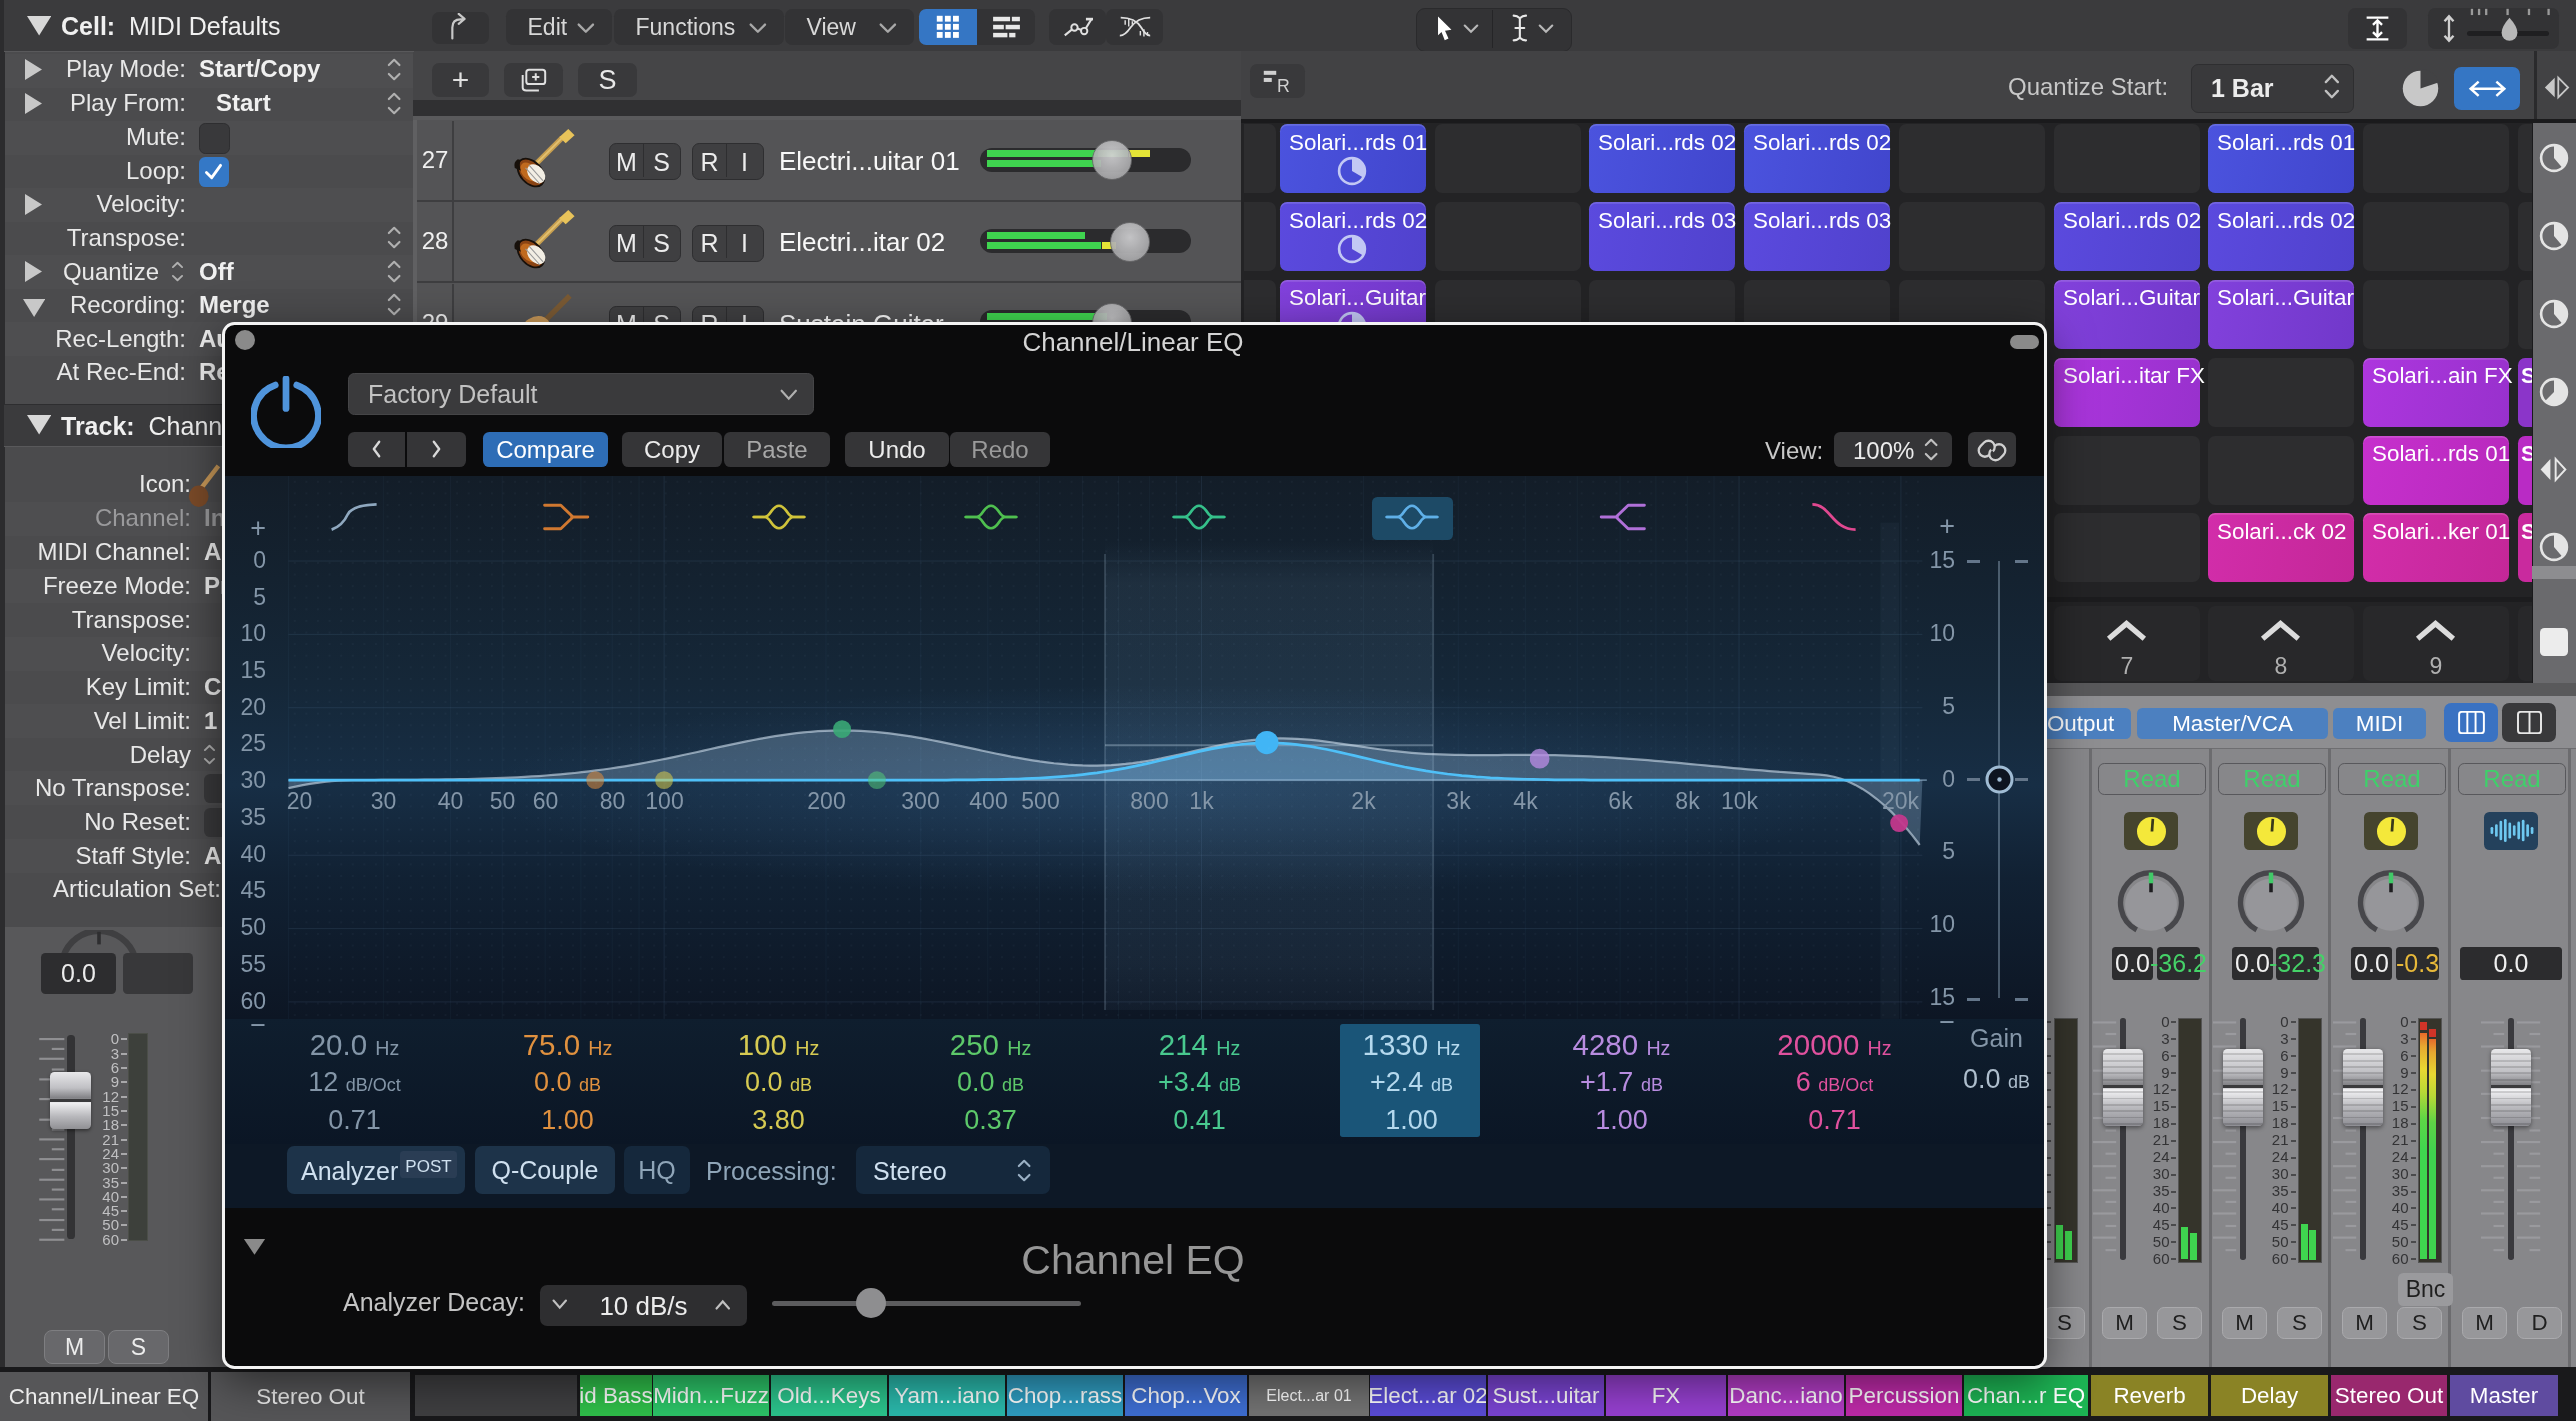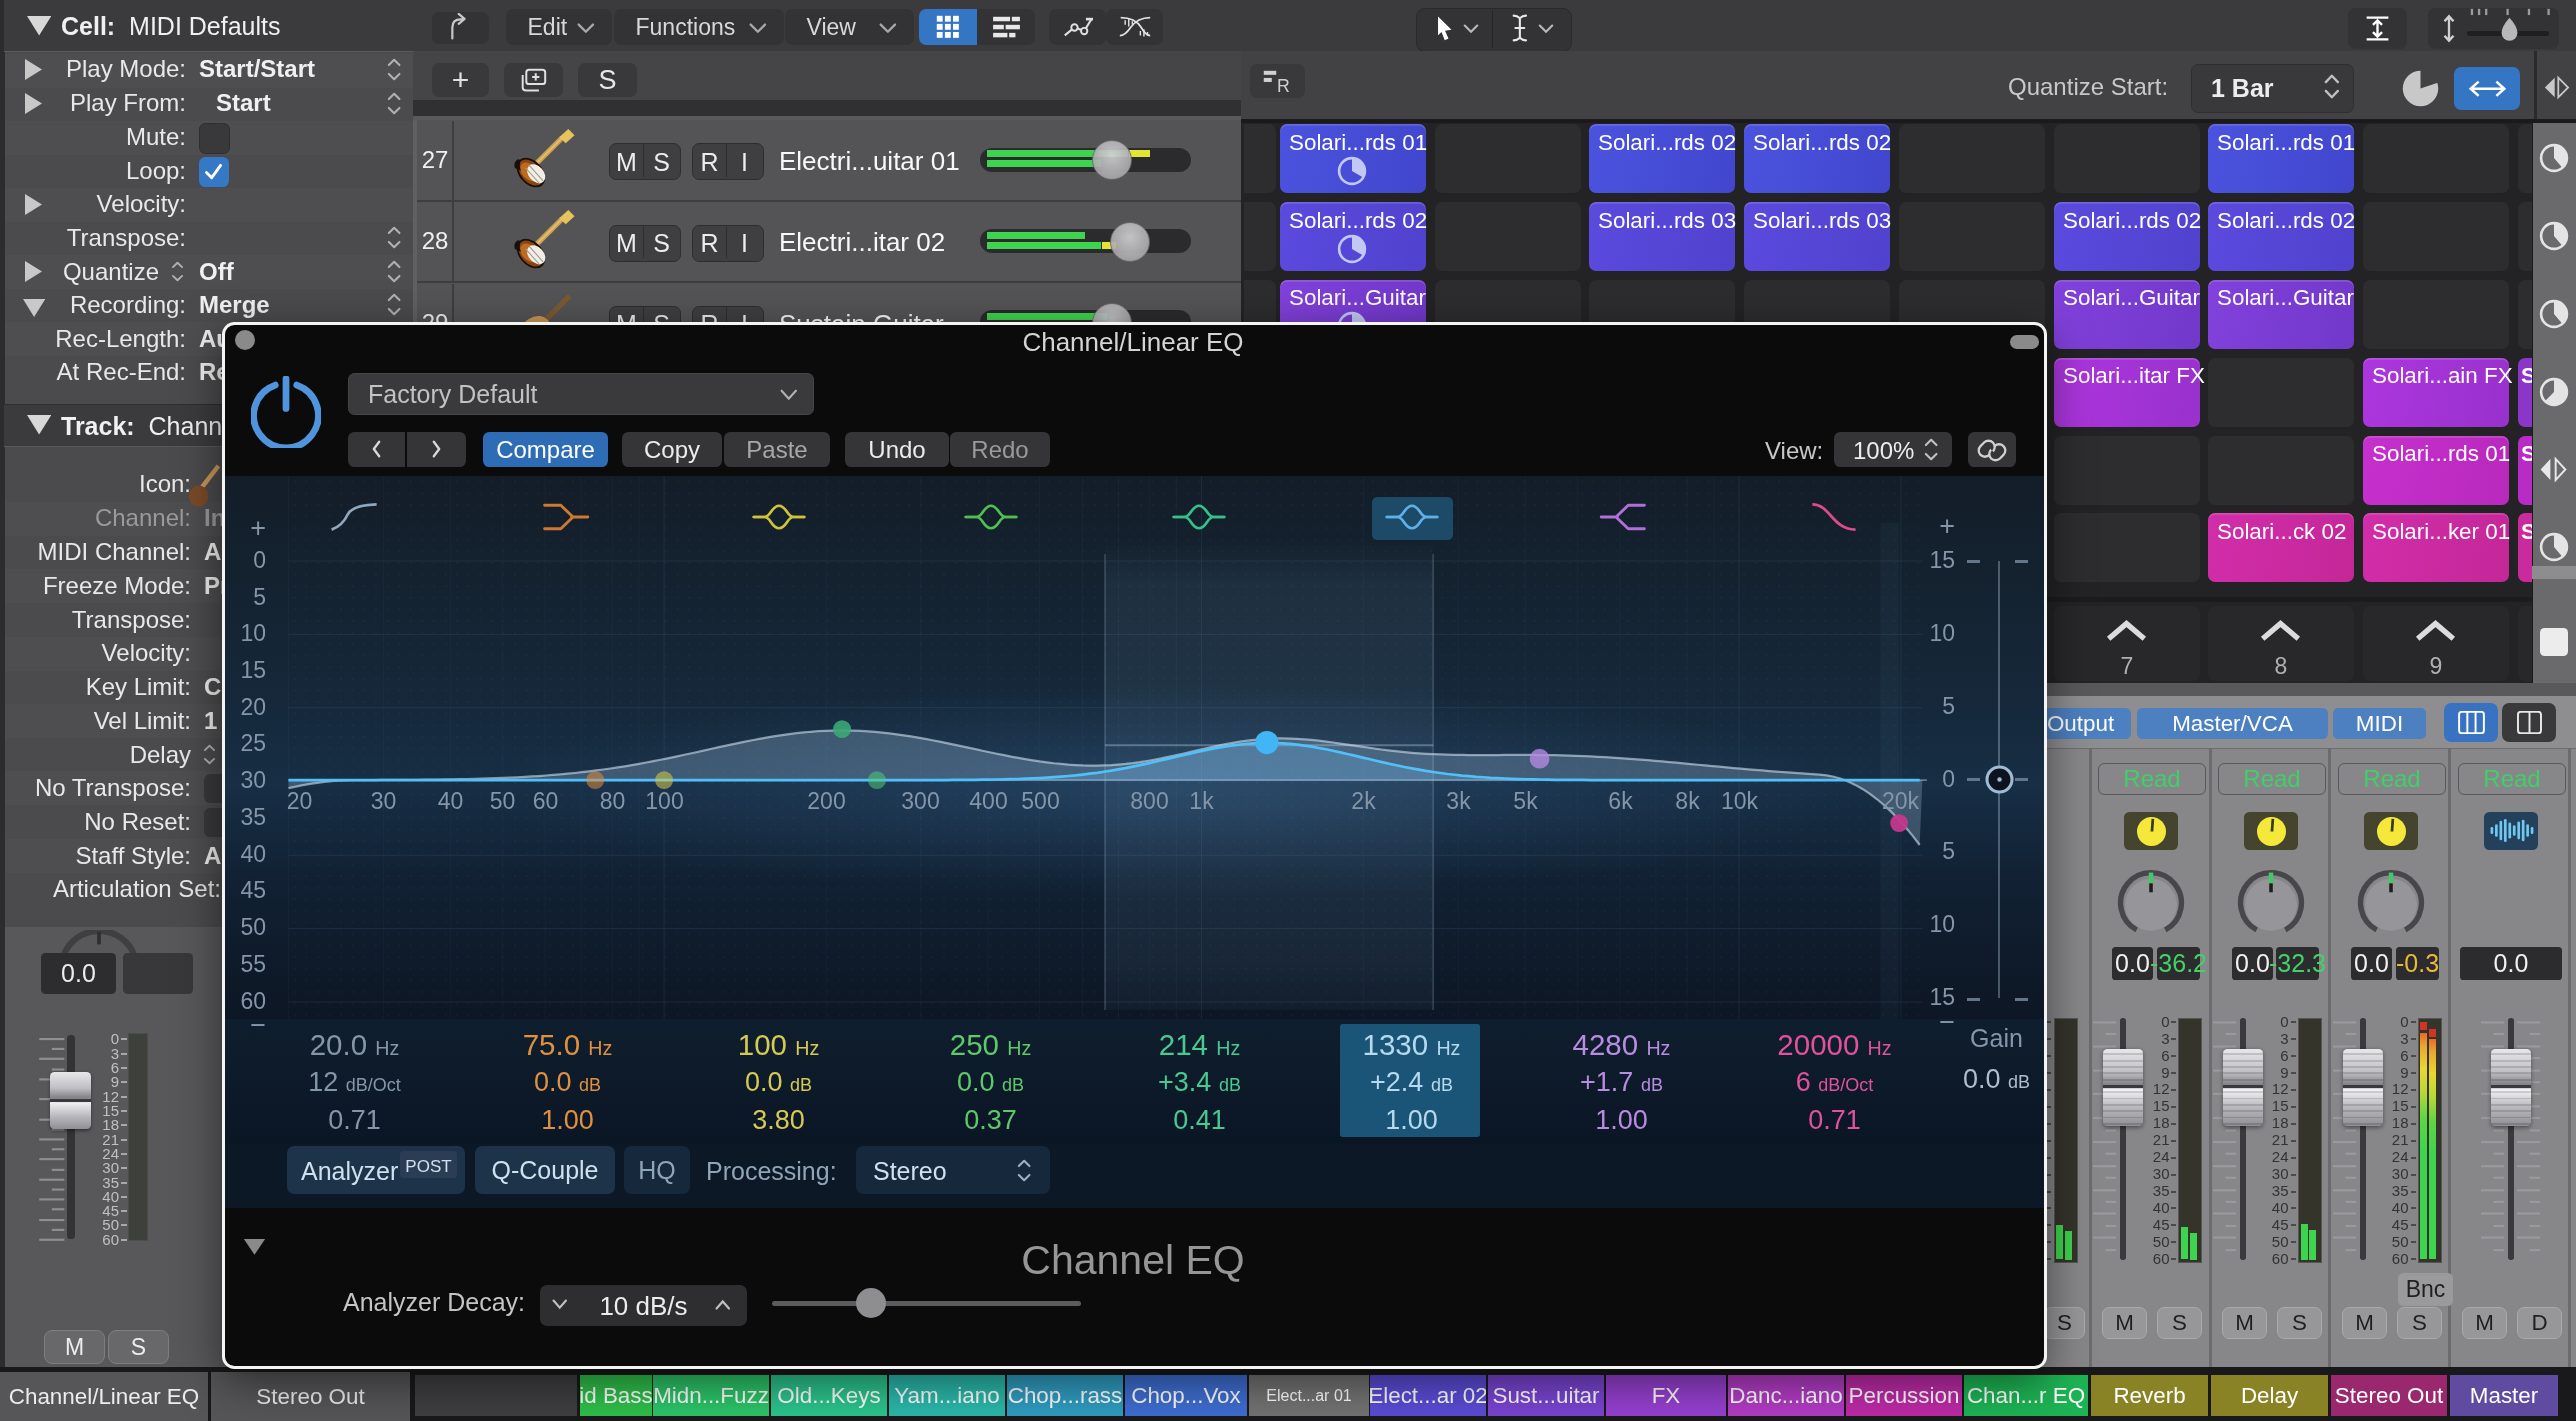--- a/index.html
+++ b/index.html
@@ -143,21 +143,21 @@
 <div class="abs" style="left:3.6px;top:0;width:410px;height:51px;background:#3b3b3d;border-bottom:1.8px solid #59595b"></div>
 <svg class="abs" style="left:27px;top:16px" width="24" height="19.7" viewBox="0 0 27 22">
     <polygon points="0,0 27.28,0 13.64,22" fill="#d8d8d8"></polygon>
   </svg>
 <div class="lbl" style="left:61px;top:11.6px;font-size:25px;color:#f0f0f0"><b>Cell:</b>&nbsp; MIDI Defaults</div>
 <div class="abs" style="left:5.4px;top:54px;width:408px;height:34px;background:#4e4e50"></div>
 <svg class="abs" style="left:25px;top:59px" width="17" height="21.5" viewBox="0 0 19 24">
     <polygon points="0,0 19,11.78 0,23.56" fill="#c8c8c8"></polygon>
   </svg>
 <div class="lbl r" style="left:0;top:55px;width:186px;font-size:24px;color:#e8e8e8">Play Mode:</div>
-<div class="lbl" style="left:199px;top:55px;font-size:24px;color:#f0f0f0;font-weight:bold">Start/Start</div>
+<div class="lbl" style="left:199px;top:55px;font-size:24px;color:#f0f0f0;font-weight:bold">Start/Copy</div>
 <svg class="abs" style="left:387px;top:58px" width="14.3" height="23" viewBox="0 0 16.0 26.0">
     <path d="M2 8.0 L8.0 2 L14.0 8.0 M2 18.0 L8.0 24.0 L14.0 18.0" stroke="#b0b0b0" stroke-width="2.4" fill="none" stroke-linecap="round" stroke-linejoin="round"></path>
   </svg>
 <svg class="abs" style="left:25px;top:93px" width="17" height="21.5" viewBox="0 0 19 24">
     <polygon points="0,0 19,11.78 0,23.56" fill="#c8c8c8"></polygon>
   </svg>
 <div class="lbl r" style="left:0;top:89px;width:186px;font-size:24px;color:#e8e8e8">Play From:</div>
 <div class="lbl" style="left:216px;top:89px;font-size:24px;color:#f0f0f0;font-weight:bold">Start</div>
 <svg class="abs" style="left:387px;top:92px" width="14.3" height="23" viewBox="0 0 16.0 26.0">
     <path d="M2 8.0 L8.0 2 L14.0 8.0 M2 18.0 L8.0 24.0 L14.0 18.0" stroke="#b0b0b0" stroke-width="2.4" fill="none" stroke-linecap="round" stroke-linejoin="round"></path>
@@ -1073,21 +1073,21 @@
     <div class="lbl" style="left:347px;top:463px;width:81px;font-size:23px;color:#8496a8;text-align:center;font-weight:normal;">80</div>
     <div class="lbl" style="left:399px;top:463px;width:81px;font-size:23px;color:#8496a8;text-align:center;font-weight:normal;">100</div>
     <div class="lbl" style="left:561px;top:463px;width:81px;font-size:23px;color:#8496a8;text-align:center;font-weight:normal;">200</div>
     <div class="lbl" style="left:655px;top:463px;width:81px;font-size:23px;color:#8496a8;text-align:center;font-weight:normal;">300</div>
     <div class="lbl" style="left:723px;top:463px;width:81px;font-size:23px;color:#8496a8;text-align:center;font-weight:normal;">400</div>
     <div class="lbl" style="left:775px;top:463px;width:81px;font-size:23px;color:#8496a8;text-align:center;font-weight:normal;">500</div>
     <div class="lbl" style="left:884px;top:463px;width:81px;font-size:23px;color:#8496a8;text-align:center;font-weight:normal;">800</div>
     <div class="lbl" style="left:936px;top:463px;width:81px;font-size:23px;color:#8496a8;text-align:center;font-weight:normal;">1k</div>
     <div class="lbl" style="left:1098px;top:463px;width:81px;font-size:23px;color:#8496a8;text-align:center;font-weight:normal;">2k</div>
     <div class="lbl" style="left:1193px;top:463px;width:81px;font-size:23px;color:#8496a8;text-align:center;font-weight:normal;">3k</div>
-    <div class="lbl" style="left:1260px;top:463px;width:81px;font-size:23px;color:#8496a8;text-align:center;font-weight:normal;">5k</div>
+    <div class="lbl" style="left:1260px;top:463px;width:81px;font-size:23px;color:#8496a8;text-align:center;font-weight:normal;">4k</div>
     <div class="lbl" style="left:1355px;top:463px;width:81px;font-size:23px;color:#8496a8;text-align:center;font-weight:normal;">6k</div>
     <div class="lbl" style="left:1422px;top:463px;width:81px;font-size:23px;color:#8496a8;text-align:center;font-weight:normal;">8k</div>
     <div class="lbl" style="left:1474px;top:463px;width:81px;font-size:23px;color:#8496a8;text-align:center;font-weight:normal;">10k</div>
     <div class="lbl" style="left:1635px;top:463px;width:81px;font-size:23px;color:#8496a8;text-align:center;font-weight:normal;">20k</div>
     <div class="abs" style="left:1147px;top:172px;width:81px;height:43px;background:#1d4a66;border-radius:5.4px"></div>
     <svg class="abs" style="left:103px;top:174px" width="54" height="36" viewBox="0 0 60 40">
       <path d="M4 34 Q16 30 22 17 Q27 7 54 6" stroke="#8fa8bf" stroke-width="3" fill="none"></path>
     </svg>
     <svg class="abs" style="left:316px;top:174px" width="54" height="36" viewBox="0 0 60 40">
       <g stroke="#d07830" stroke-width="3.2" fill="none" stroke-linejoin="round" stroke-linecap="round">

